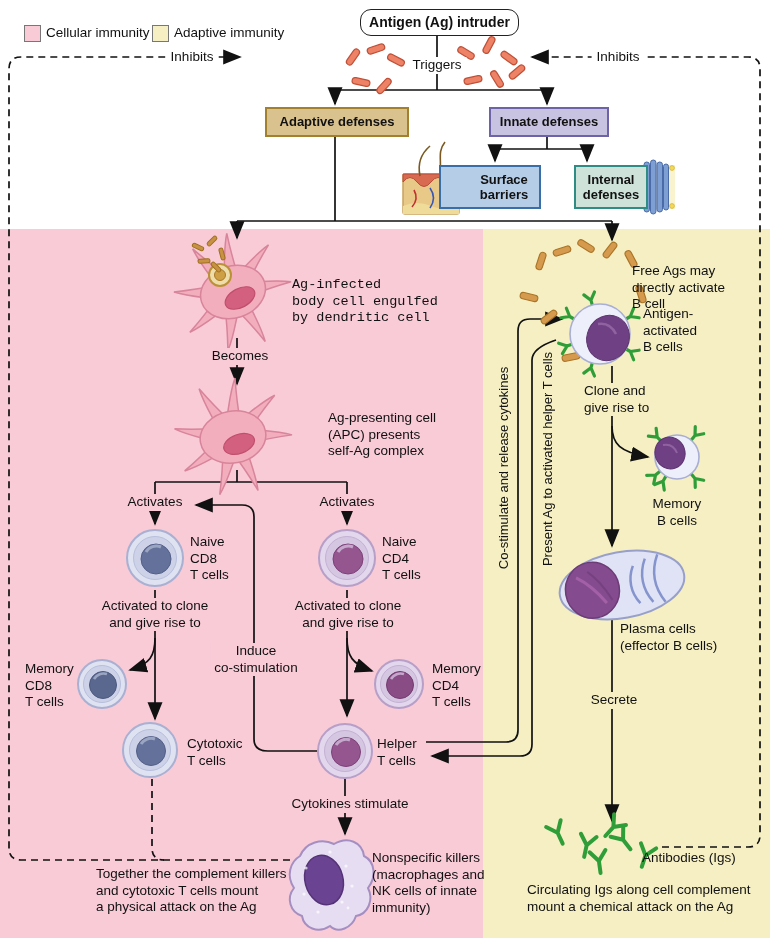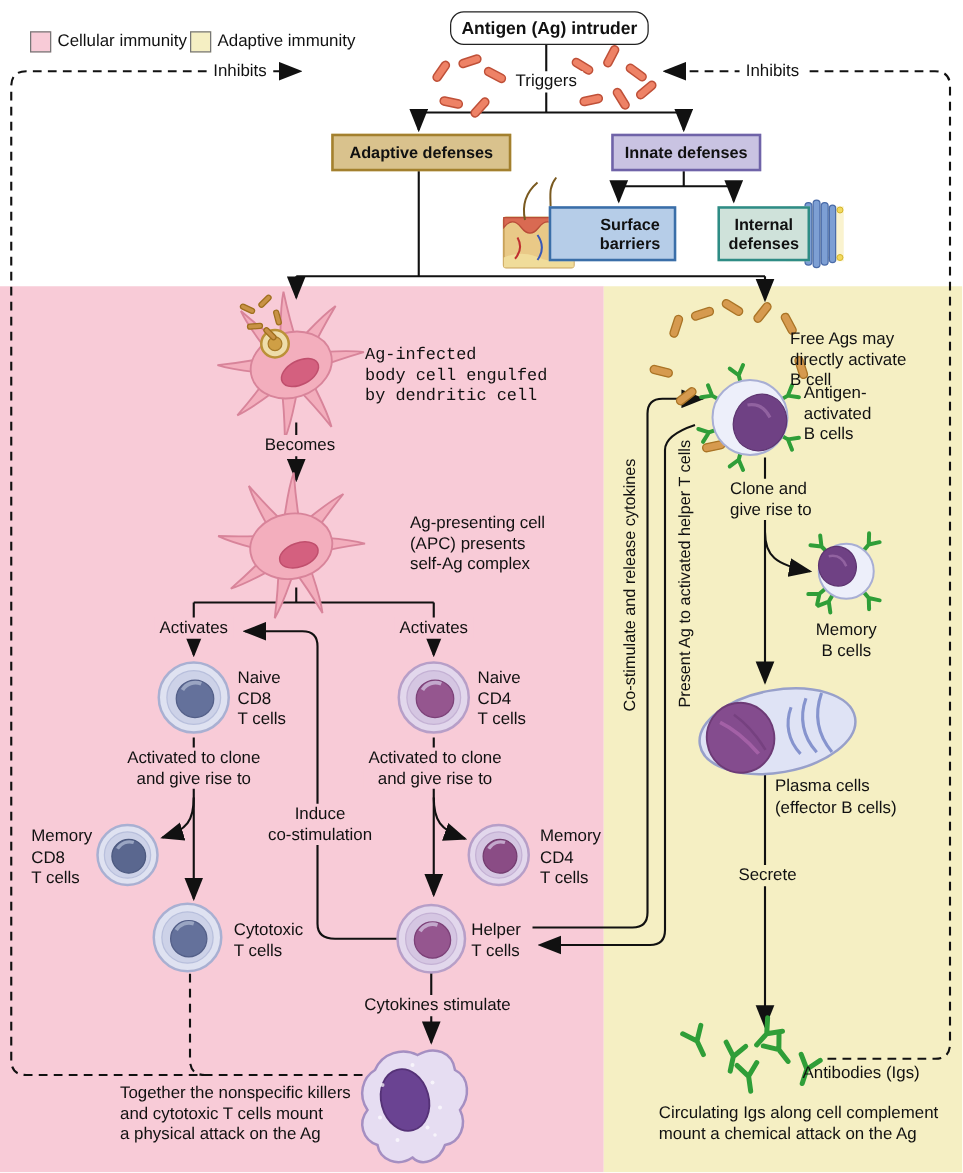--- a/index.html
+++ b/index.html
@@ -324,21 +324,25 @@
 CD8
 T cells</div>
   <div class="lbl" style="left:432px;top:661px;">Memory
 CD4
 T cells</div>
   <div class="lbl" style="left:187px;top:736px;">Cytotoxic
 T cells</div>
   <div class="lbl" style="left:377px;top:736px;">Helper
 T cells</div>
   <div class="lbl c bg-pink" style="left:350px;top:796px;">Cytokines stimulate</div>
-  <div class="lbl" style="left:96px;top:866px;">Together the nonspecific killers
+  <div class="lbl" style="left:372px;top:850px;">Nonspecific killers
+(macrophages and
+NK cells of innate
+immunity)</div>
+  <div class="lbl" style="left:96px;top:866px;">Together the complement killers
 and cytotoxic T cells mount
 a physical attack on the Ag</div>
 
   <div class="lbl" style="left:632px;top:243px;margin-top:20px;">Free Ags may
 directly activate
 B cell</div>
   <div class="lbl" style="left:643px;top:306px;">Antigen-
 activated
 B cells</div>
   <div class="lbl bg-yellow" style="left:580px;top:383px;">Clone and

